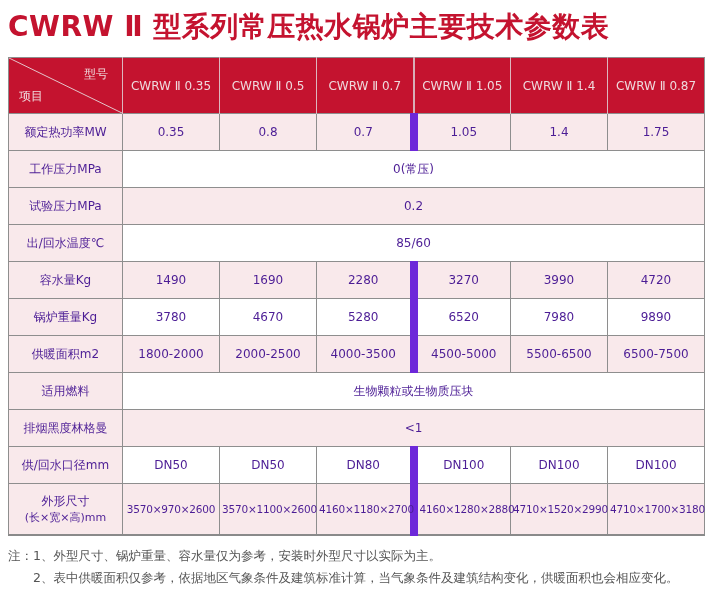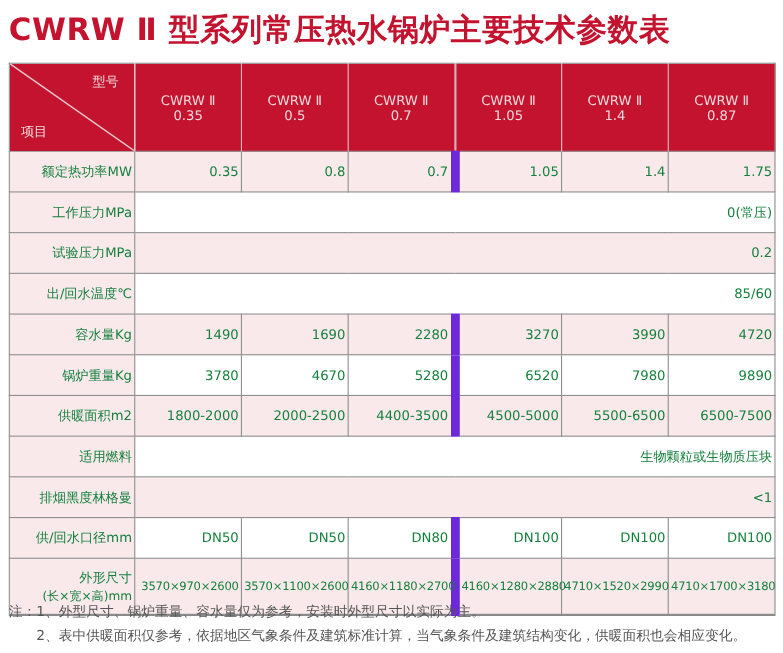--- a/index.html
+++ b/index.html
@@ -36,43 +36,43 @@
   
   thead th {
     background: #C4132F;
     color: #EFD9DC;
     font-weight: normal;
     font-size: 12px;
     height: 55px;
     text-align: center;
     vertical-align: middle;
     border-left: 1px solid #DDB6BE;
-    padding: 12px;
+    padding: 0;
   }
   thead th.corner { border-left: none; position: relative; padding: 0; }
   thead th.crease-h { border-left: 2px solid #D8AEB7; }
 
   .corner-wrap { position: absolute; inset: 0; }
   .corner-wrap svg { position: absolute; inset: 0; width: 100%; height: 100%; }
   .corner-model {
     position: absolute; top: 8px; right: 14px;
     font-size: 12px; color: #EFD9DC;
   }
   .corner-item {
     position: absolute; bottom: 8px; left: 10px;
     font-size: 12px; color: #EFD9DC;
   }
 
   
   tbody td {
     border: 1px solid #8E8E8E;
-    text-align: right;
+    text-align: center;
     vertical-align: middle;
     font-size: 12px;
-    color: #15803d;
+    color: #4c1d95;
     height: 36px;
     padding: 0 2px;
     background: #ffffff;
   }
   tbody td.lbl { background: #F9E9EB; }
   tbody tr.pink td { background: #F9E9EB; }
   tbody tr.vals td.crease { border-left: 8px solid #6d28d9; }
   tbody tr.last td { height: 50px; }
   tbody tr.last td.val { font-size: 10.5px; letter-spacing: -0.2px; }
   .lbl2 { font-size: 11px; }
@@ -162,21 +162,21 @@
         <td class="val">4670</td>
         <td class="val">5280</td>
         <td class="val crease">6520</td>
         <td class="val">7980</td>
         <td class="val">9890</td>
       </tr>
       <tr class="pink vals">
         <td class="lbl">供暖面积m2</td>
         <td class="val">1800-2000</td>
         <td class="val">2000-2500</td>
-        <td class="val">4400-3500</td>
+        <td class="val">4000-3500</td>
         <td class="val crease">4500-5000</td>
         <td class="val">5500-6500</td>
         <td class="val">6500-7500</td>
       </tr>
       <tr class="white">
         <td class="lbl">适用燃料</td>
         <td class="val" colspan="6">生物颗粒或生物质压块</td>
       </tr>
       <tr class="pink">
         <td class="lbl">排烟黑度林格曼</td>

